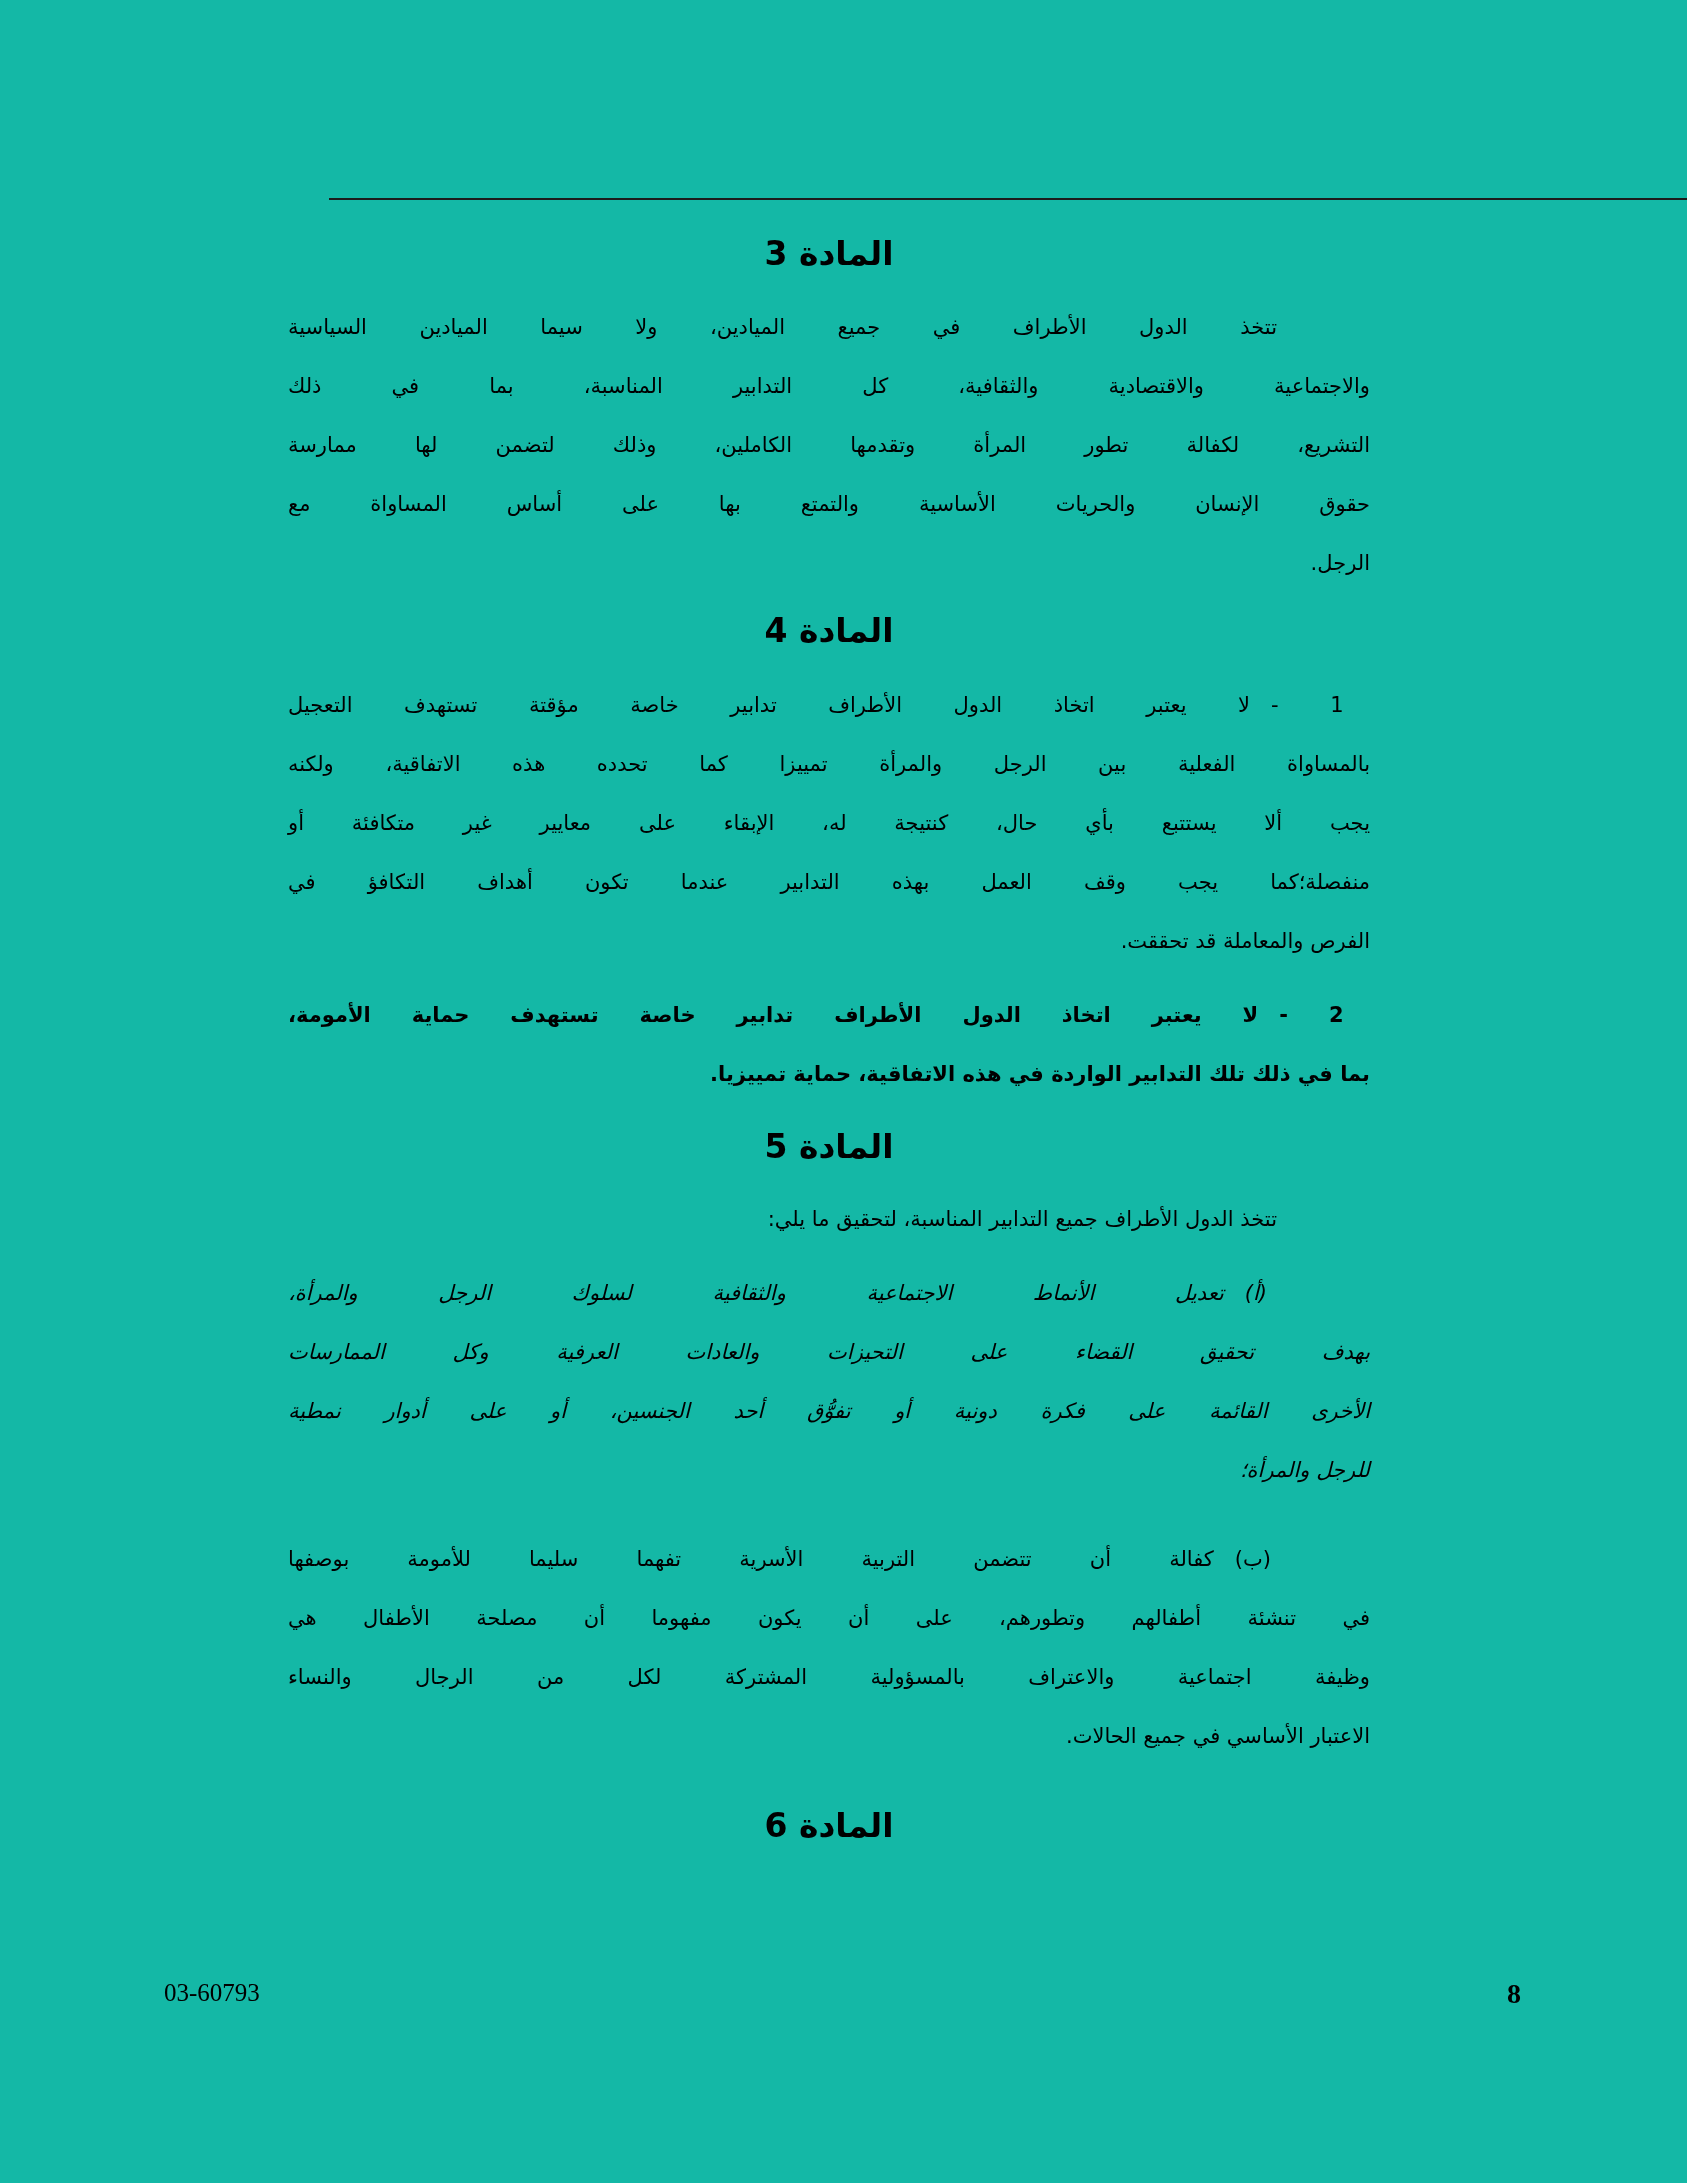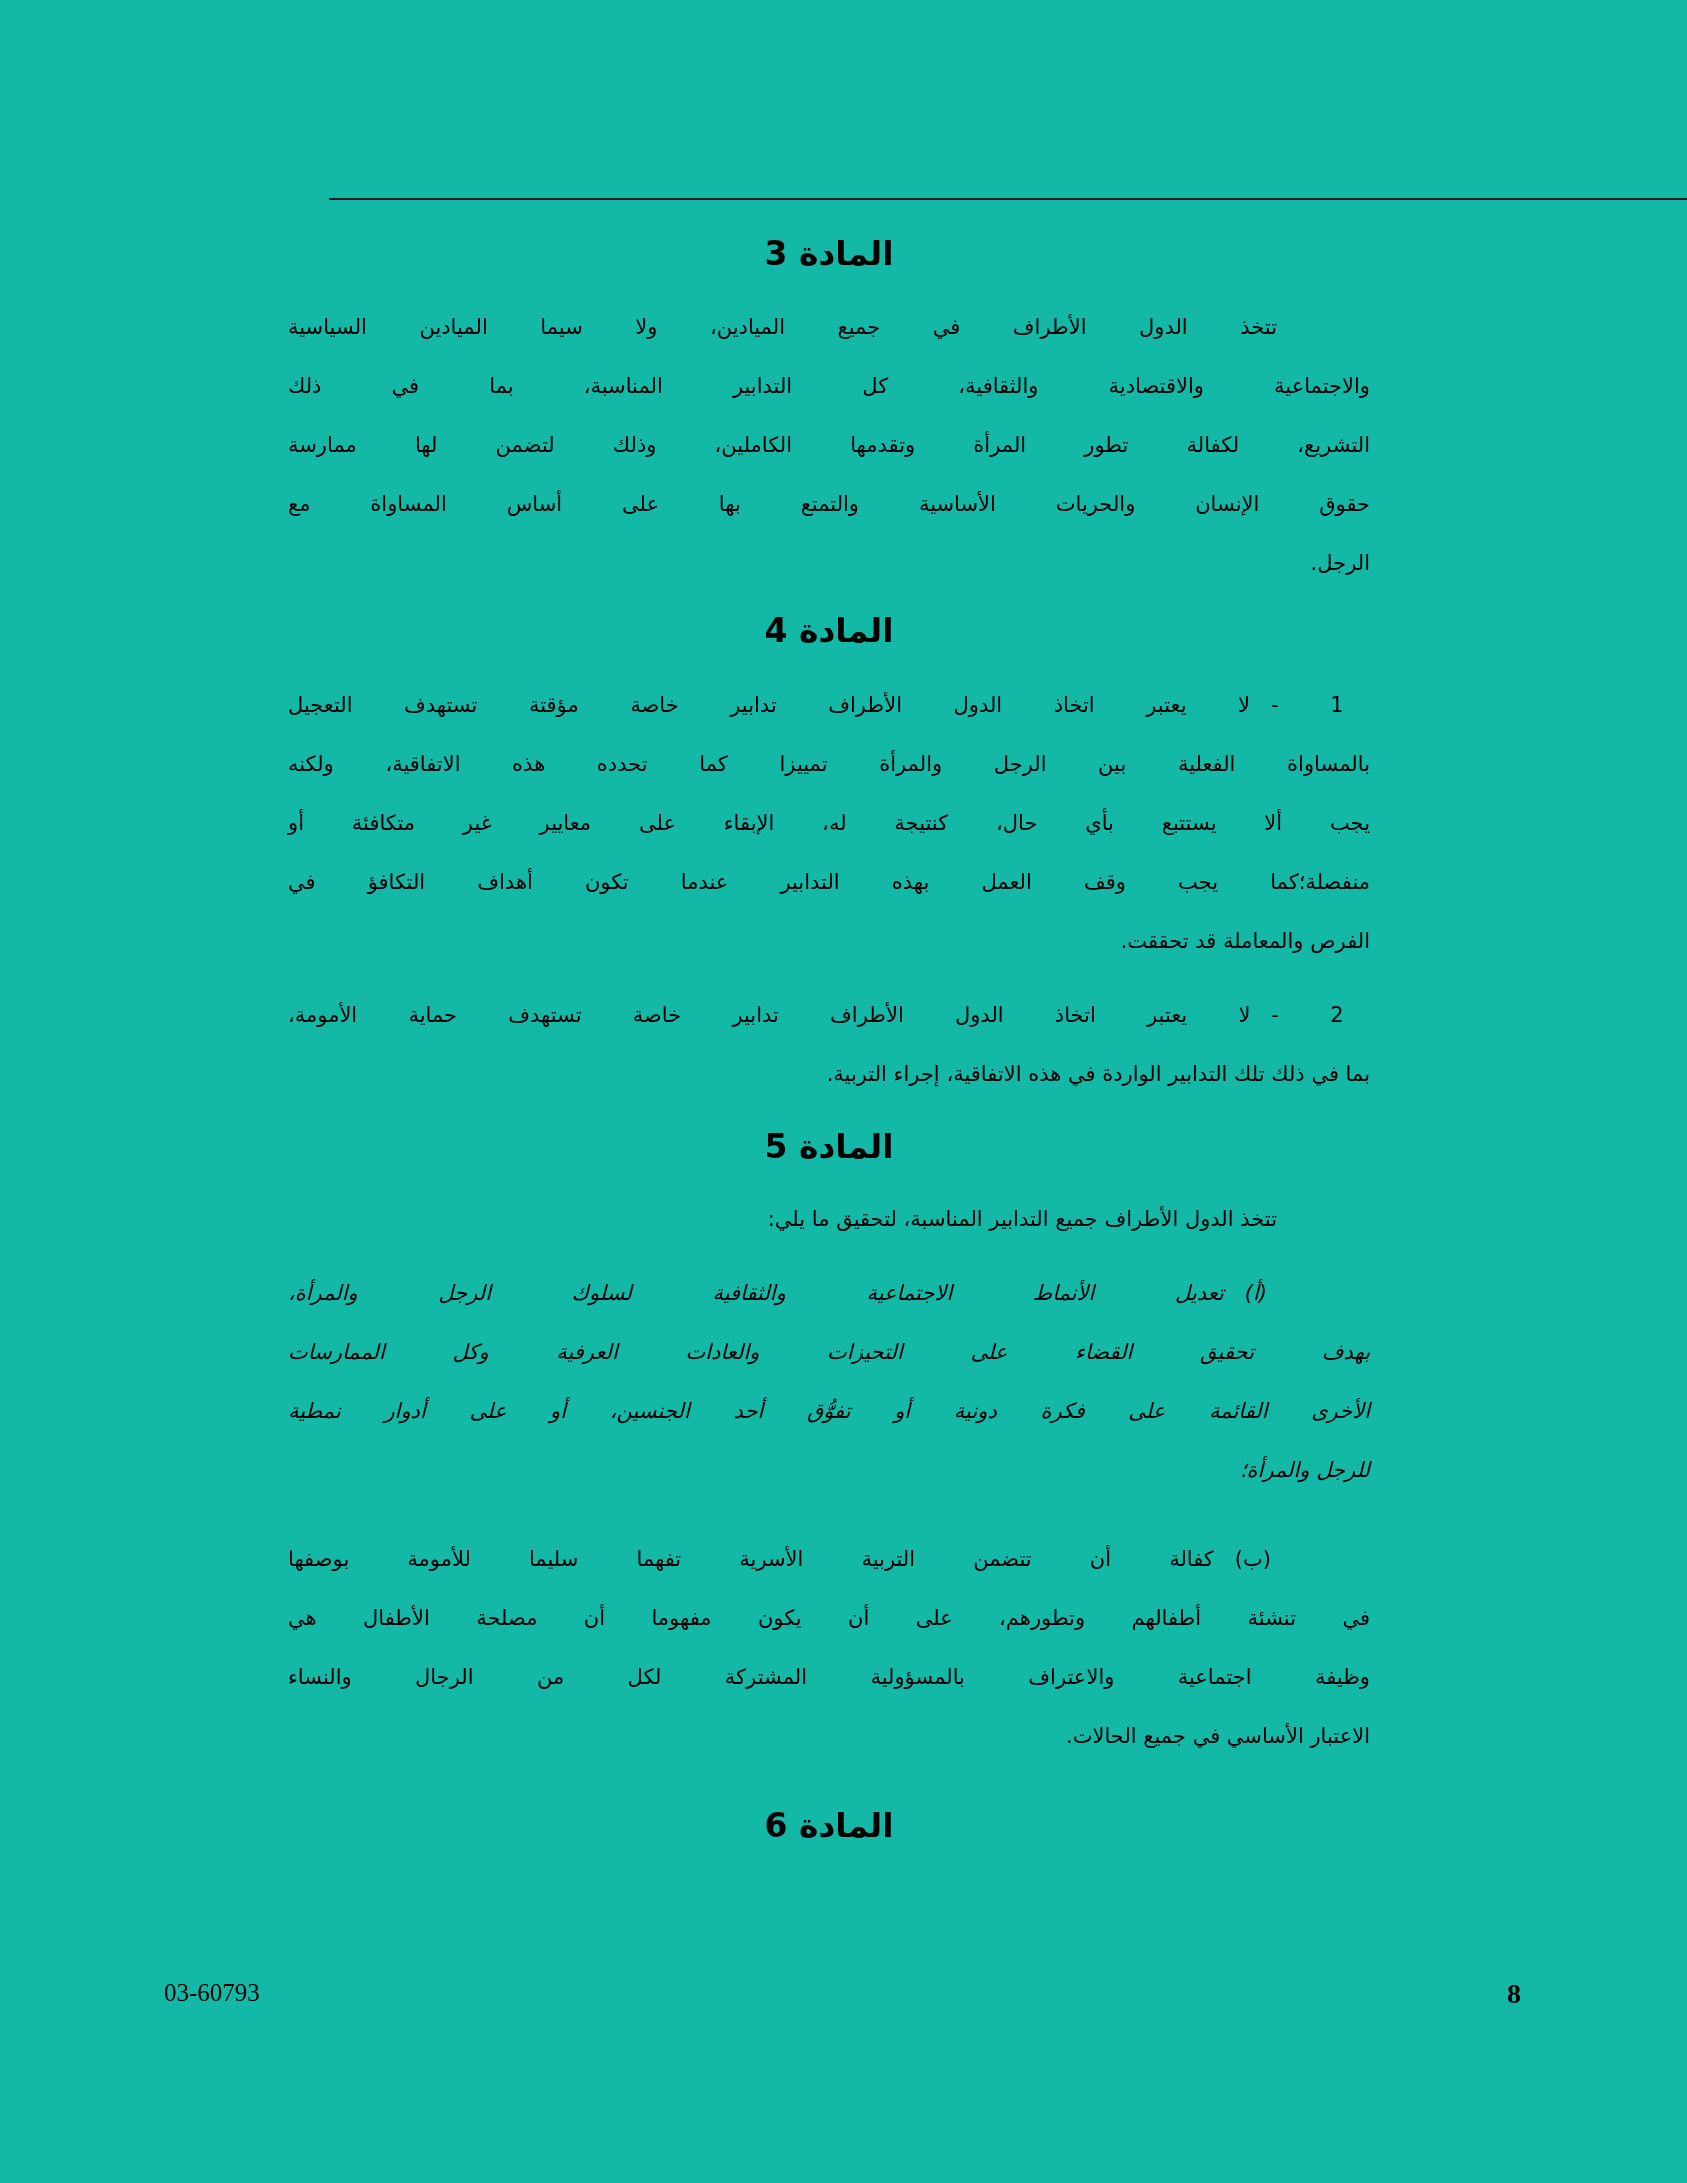--- a/index.html
+++ b/index.html
@@ -97,23 +97,23 @@
         <div class="line line-last">الرجل.</div>
       </div>
       <div class="article-heading" style="top: 603px;">المادة 4</div>
       <div class="paragraph" style="top: 676px;">
         <div class="line line-just" style="padding-right: 26.5px;">1 - لا يعتبر اتخاذ الدول الأطراف تدابير خاصة مؤقتة تستهدف التعجيل</div>
         <div class="line line-just">بالمساواة الفعلية بين الرجل والمرأة تمييزا كما تحدده هذه الاتفاقية، ولكنه</div>
         <div class="line line-just">يجب ألا يستتبع بأي حال، كنتيجة له، الإبقاء على معايير غير متكافئة أو</div>
         <div class="line line-just">منفصلة؛كما يجب وقف العمل بهذه التدابير عندما تكون أهداف التكافؤ في</div>
         <div class="line line-last">الفرص والمعاملة قد تحققت.</div>
       </div>
-      <div class="paragraph" style="top: 986px;">
+      <div class="paragraph" style="top: 986px; font-weight: bold;">
         <div class="line line-just" style="padding-right: 26.5px;">2 - لا يعتبر اتخاذ الدول الأطراف تدابير خاصة تستهدف حماية الأمومة،</div>
-        <div class="line line-last">بما في ذلك تلك التدابير الواردة في هذه الاتفاقية، إجراء التربية.</div>
+        <div class="line line-last">بما في ذلك تلك التدابير الواردة في هذه الاتفاقية، حماية تمييزيا.</div>
       </div>
       <div class="article-heading" style="top: 1119px;">المادة 5</div>
       <div class="paragraph" style="top: 1190px;">
         <div class="line line-last" style="padding-right: 93px;">تتخذ الدول الأطراف جميع التدابير المناسبة، لتحقيق ما يلي:</div>
       </div>
       <div class="paragraph" style="top: 1264px; font-style: italic;">
         <div class="line line-just" style="padding-right: 103px;">(أ) تعديل الأنماط الاجتماعية والثقافية لسلوك الرجل والمرأة،</div>
         <div class="line line-just">بهدف تحقيق القضاء على التحيزات والعادات العرفية وكل الممارسات</div>
         <div class="line line-just">الأخرى القائمة على فكرة دونية أو تفوُّق أحد الجنسين، أو على أدوار نمطية</div>
         <div class="line line-last">للرجل والمرأة؛</div>

